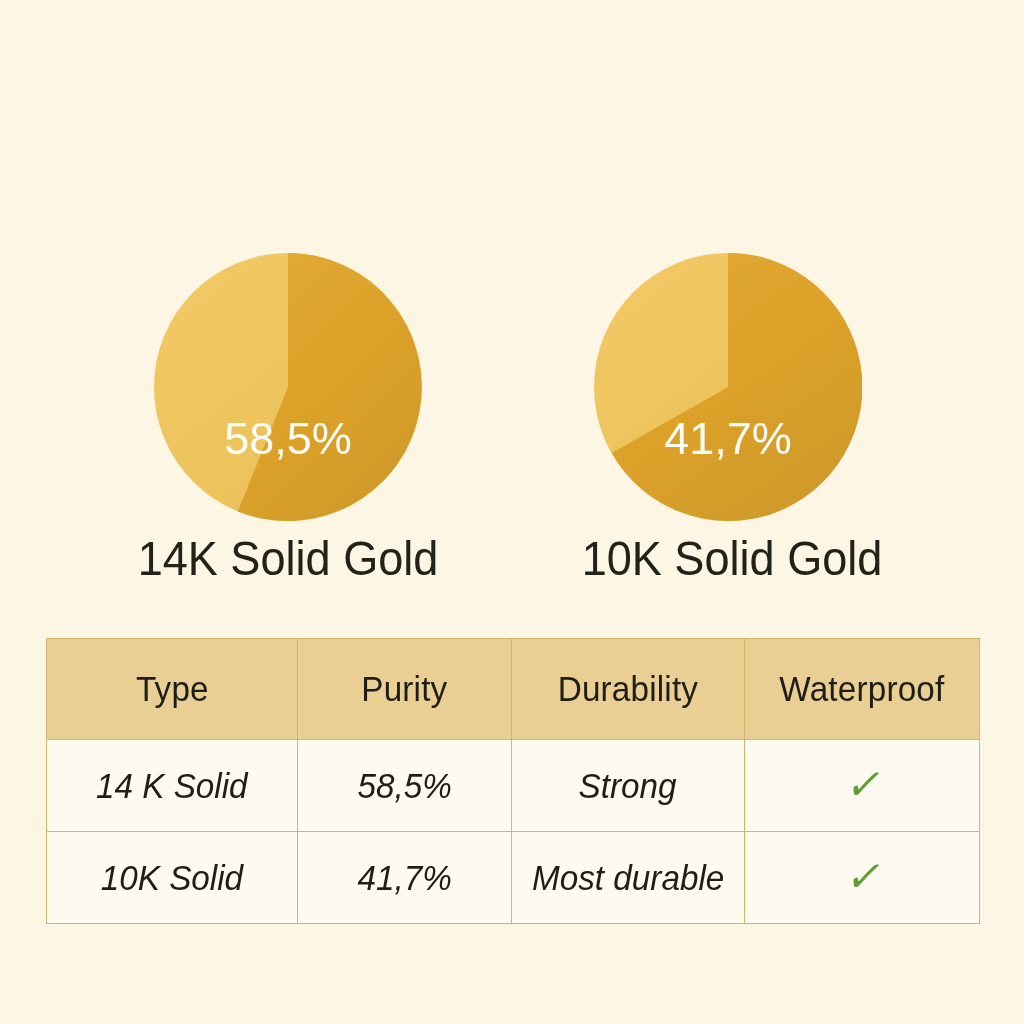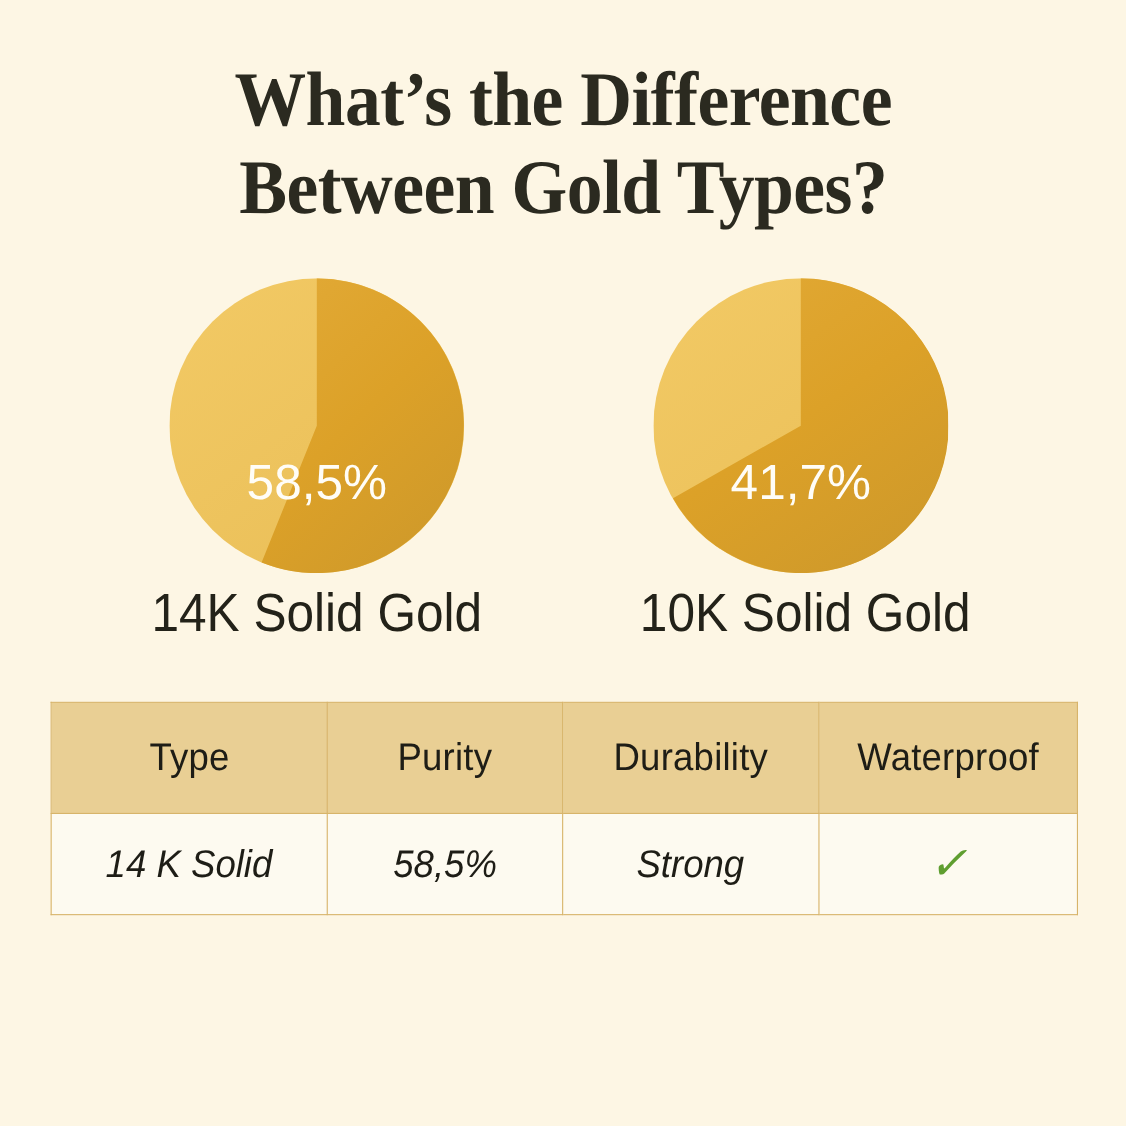--- a/index.html
+++ b/index.html
@@ -153,24 +153,20 @@
     font-size: 42px;
     line-height: 42px;
     font-weight: 400;
   }
 </style>
 </head>
 <body>
 
 <div id="infographic">
 
-  <div class="title-block">
-    <div class="title-line">What’s the Difference</div>
-    <div class="title-line">Between Gold Types?</div>
-  </div>
 
   <div class="charts-row">
 
     <div class="pie-wrap left">
       <svg class="pie-svg" viewBox="0 0 268 268">
         <defs>
           <linearGradient id="gdark1" x1="0" y1="0" x2="0.65" y2="1">
             <stop offset="0%" stop-color="#E2AA37"></stop>
             <stop offset="55%" stop-color="#DCA128"></stop>
             <stop offset="100%" stop-color="#D09A2A"></stop>
@@ -230,17 +226,23 @@
           <th><span class="hdr-text">Waterproof</span></th>
         </tr>
       </thead>
       <tbody>
         <tr>
           <td><span class="cell-text">14 K Solid</span></td>
           <td><span class="cell-text">58,5%</span></td>
           <td><span class="cell-text">Strong</span></td>
           <td><span class="check">✓</span></td>
         </tr>
+        <tr>
+          <td><span class="cell-text">10K Solid</span></td>
+          <td><span class="cell-text">41,7%</span></td>
+          <td><span class="cell-text">Most durable</span></td>
+          <td><span class="check">✓</span></td>
+        </tr>
       </tbody>
     </table>
   </div>
 
 </div>
 
 </body></html>

